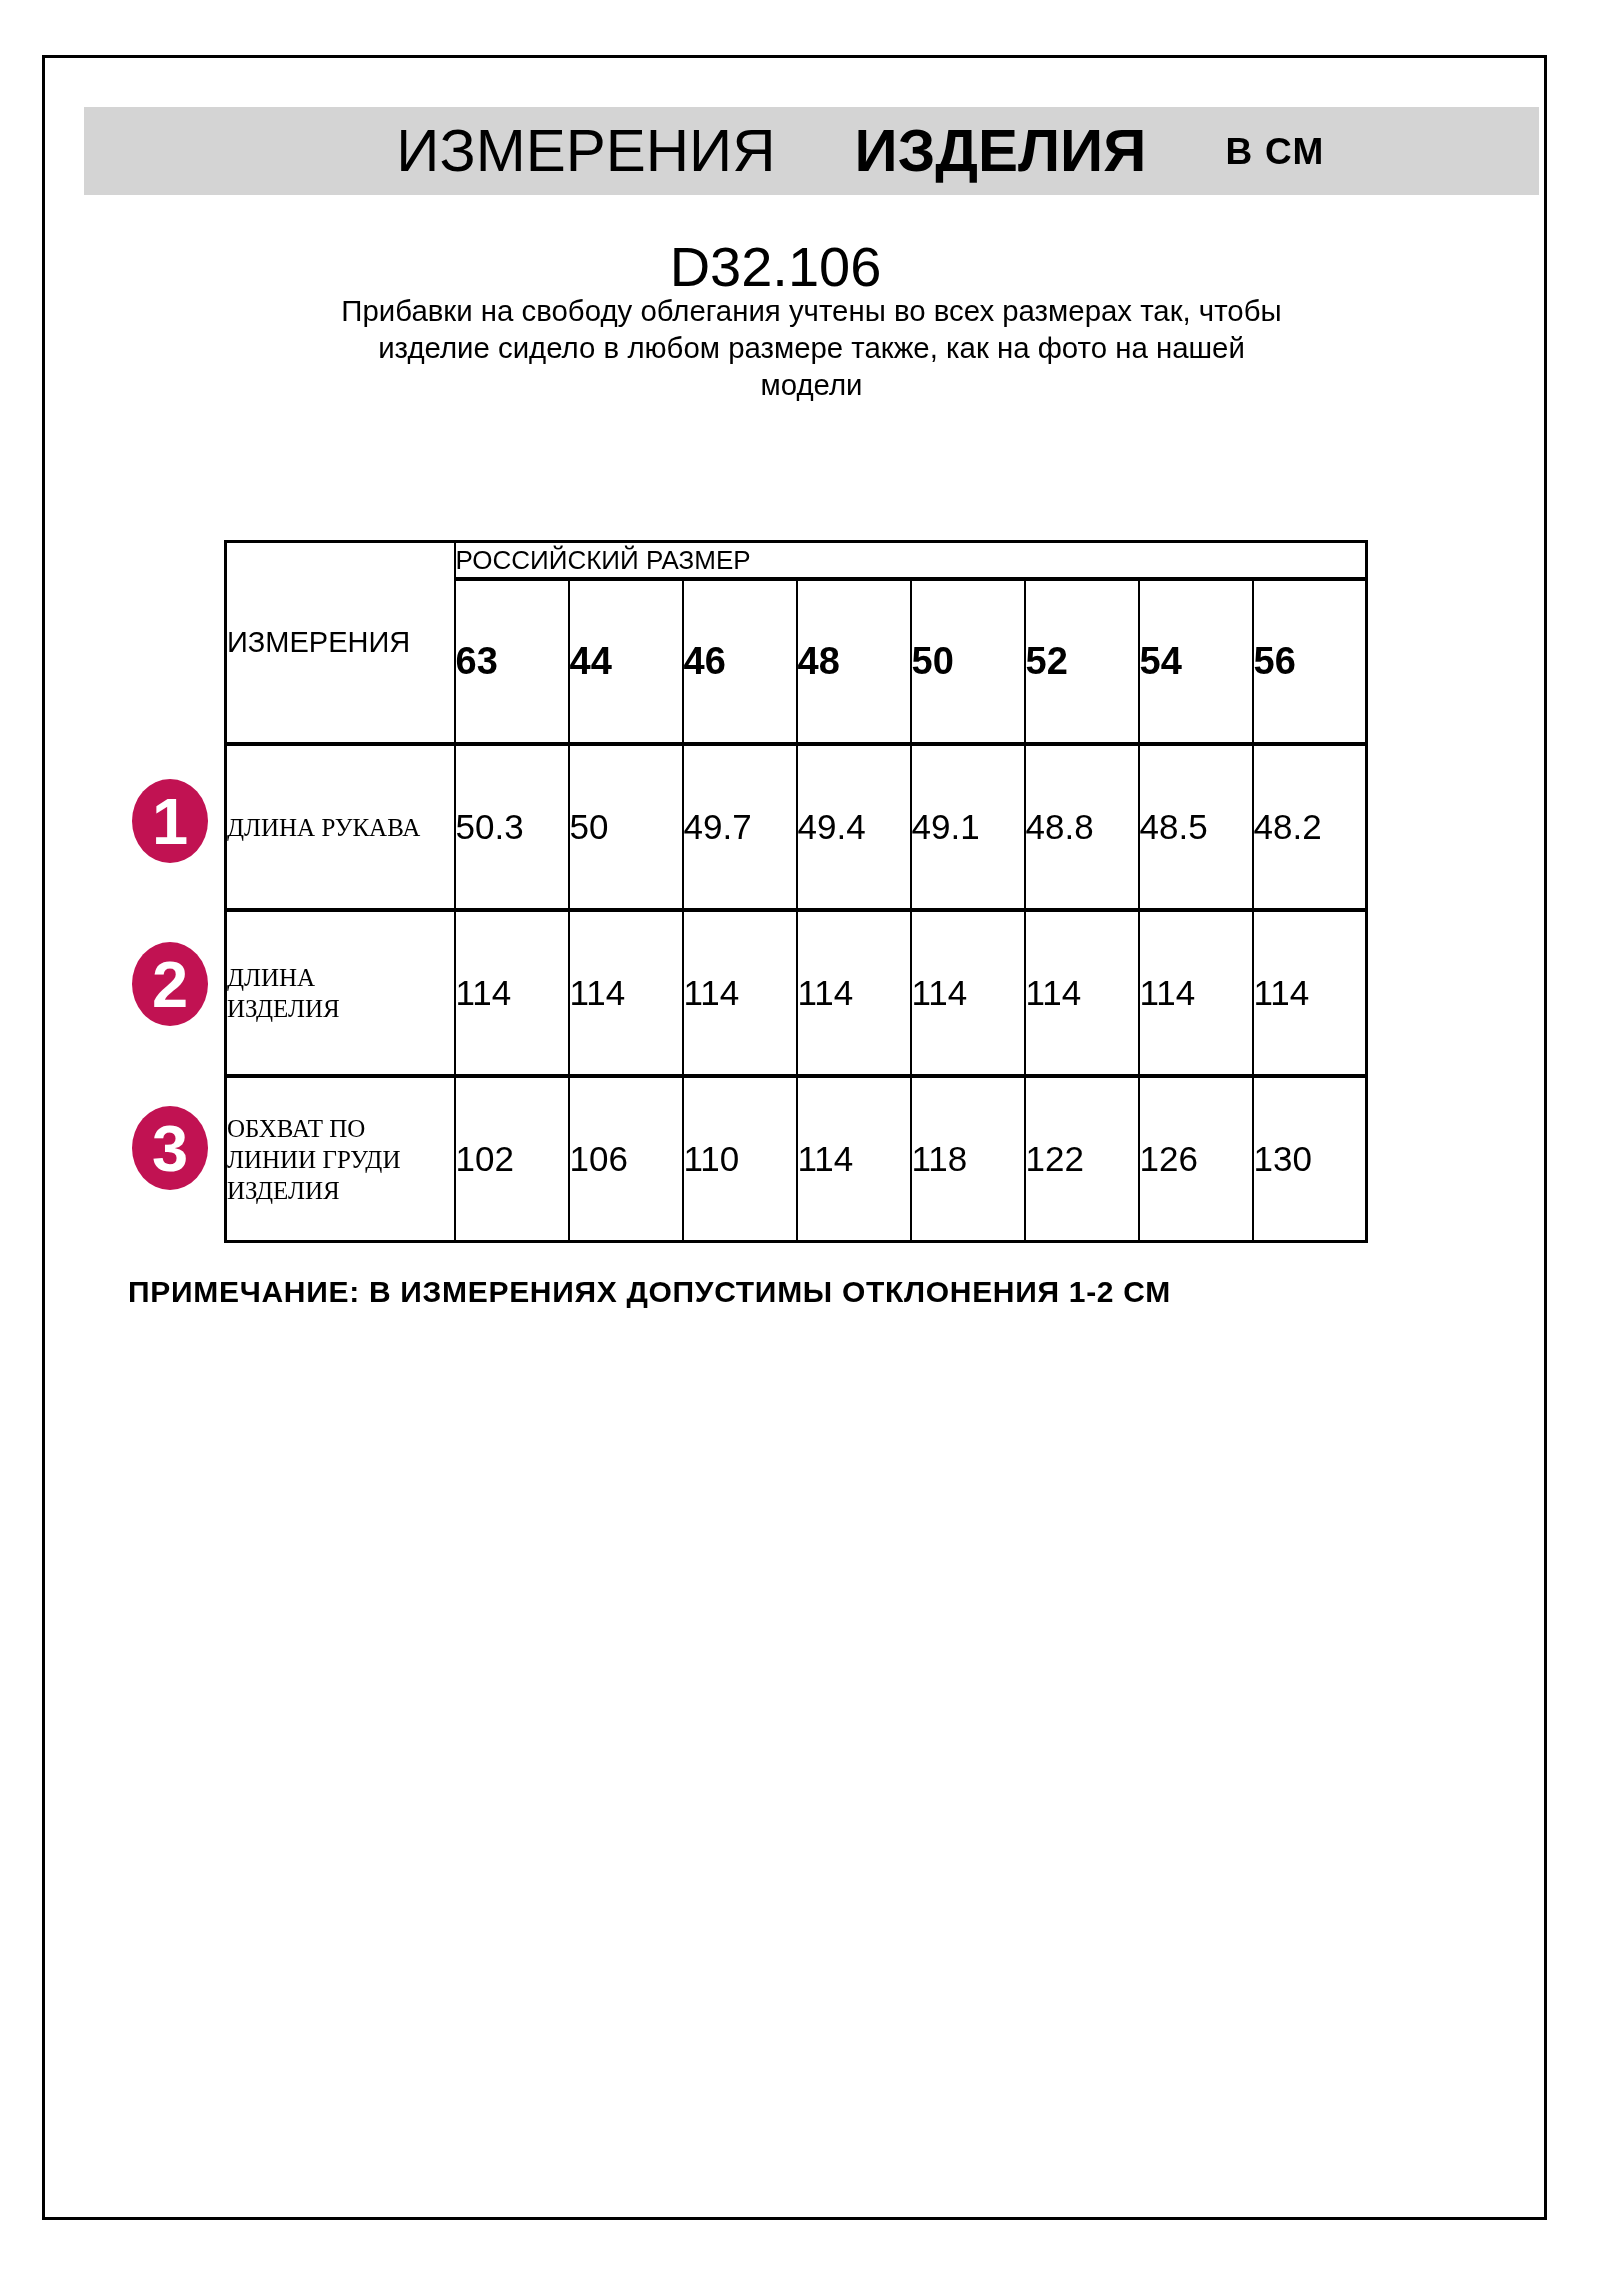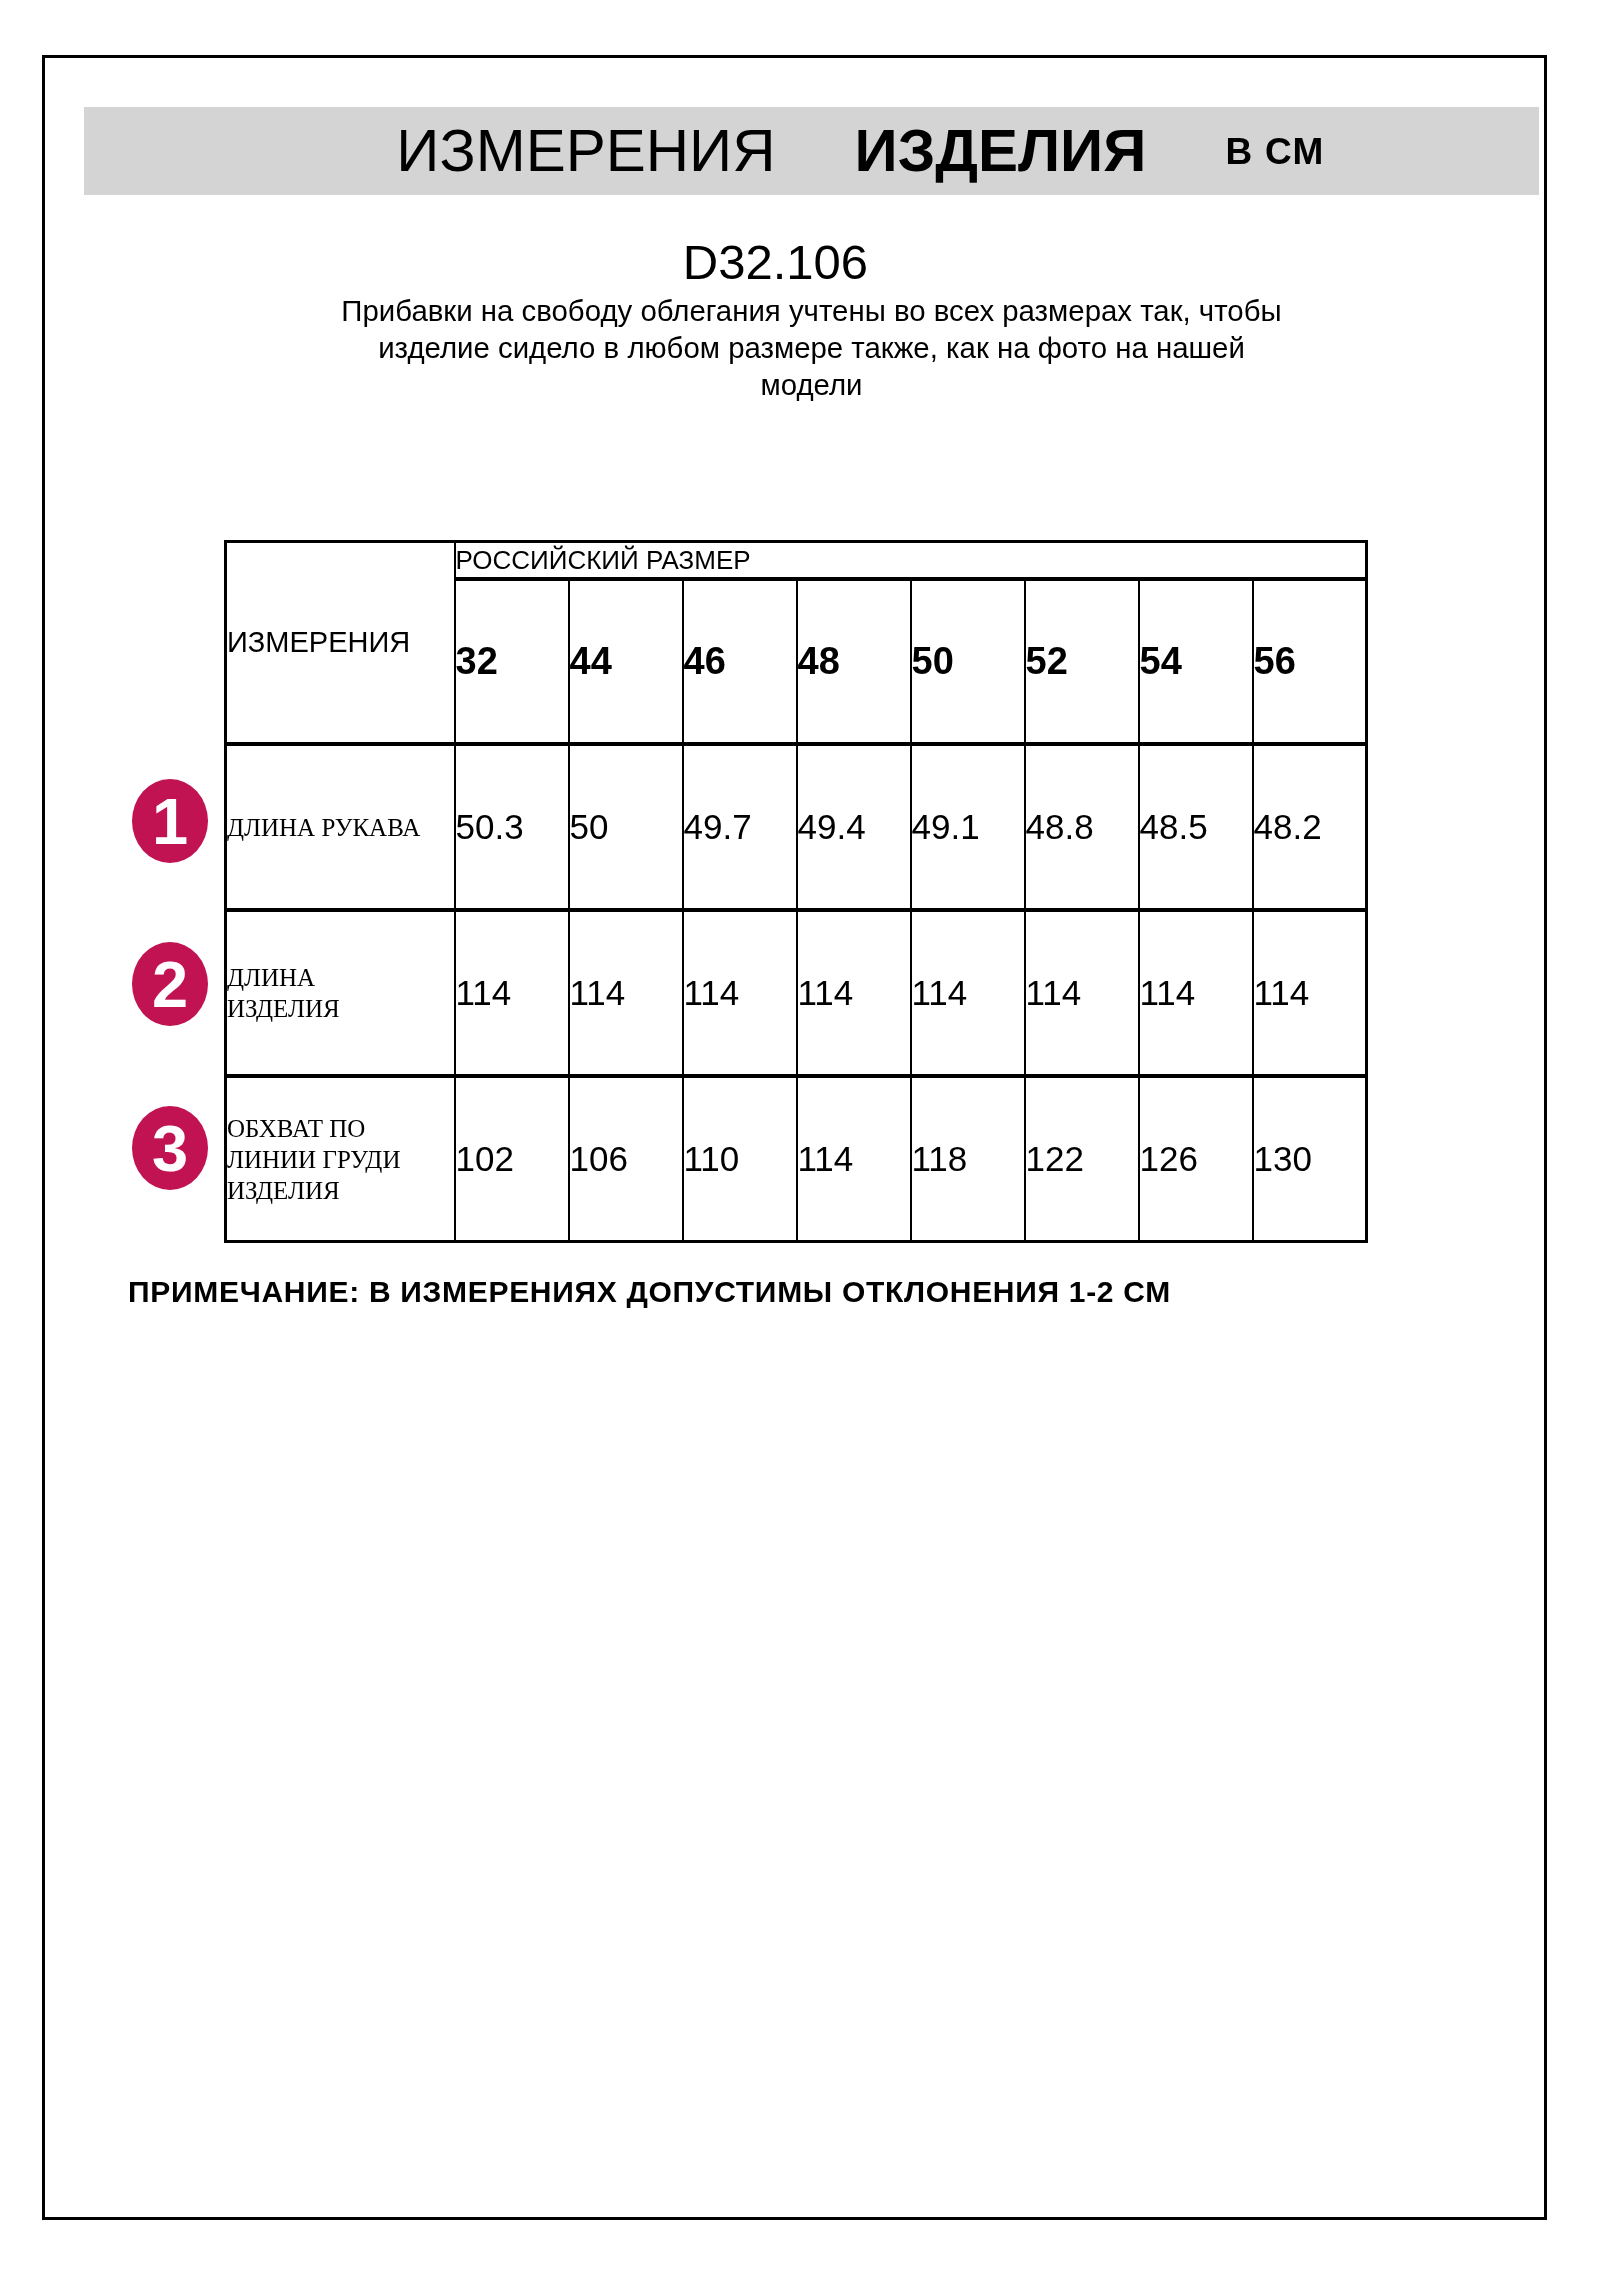--- a/index.html
+++ b/index.html
@@ -13,21 +13,21 @@
   }
   .banner{
     position:absolute;left:84px;top:107px;width:1455px;height:88px;
     background:#d4d4d4;display:flex;align-items:center;justify-content:center;
     gap:79px;padding-left:98px;box-sizing:border-box;white-space:nowrap;
   }
   .t-big{font-size:60px;line-height:1;}
   .t-big-bold{font-size:60px;line-height:1;font-weight:bold;}
   .t-units{font-size:37px;line-height:1;font-weight:bold;letter-spacing:1.3px;}
   .code-line{
-    position:absolute;left:0;top:234px;width:1551px;text-align:center;font-size:49px;
+    position:absolute;left:0;top:234px;width:1551px;text-align:center;font-size:56px;
   }
   .desc-block{
     position:absolute;left:0;top:292px;width:1623px;text-align:center;
     font-size:29.4px;line-height:37px;
   }
   .table-wrap{position:absolute;left:224px;top:540px;}
   table.size-table{
     border-collapse:collapse;table-layout:fixed;width:1144px;
     border:3.3px solid #000;
   }
@@ -84,21 +84,21 @@
         <col style="width:114px">
         <col style="width:114px">
         <col style="width:114px">
     </colgroup>
     <tbody>
         <tr>
       <td rowspan="2" class="cell-corner">ИЗМЕРЕНИЯ</td>
       <td colspan="8" class="cell-group">РОССИЙСКИЙ РАЗМЕР</td>
     </tr>
     <tr>
-      <td class="cell-size">32</td>
+      <td class="cell-size">63</td>
       <td class="cell-size">44</td>
       <td class="cell-size">46</td>
       <td class="cell-size">48</td>
       <td class="cell-size">50</td>
       <td class="cell-size">52</td>
       <td class="cell-size">54</td>
       <td class="cell-size">56</td>
     </tr>
     <tr class="r-data">
       <td class="cell-label">

